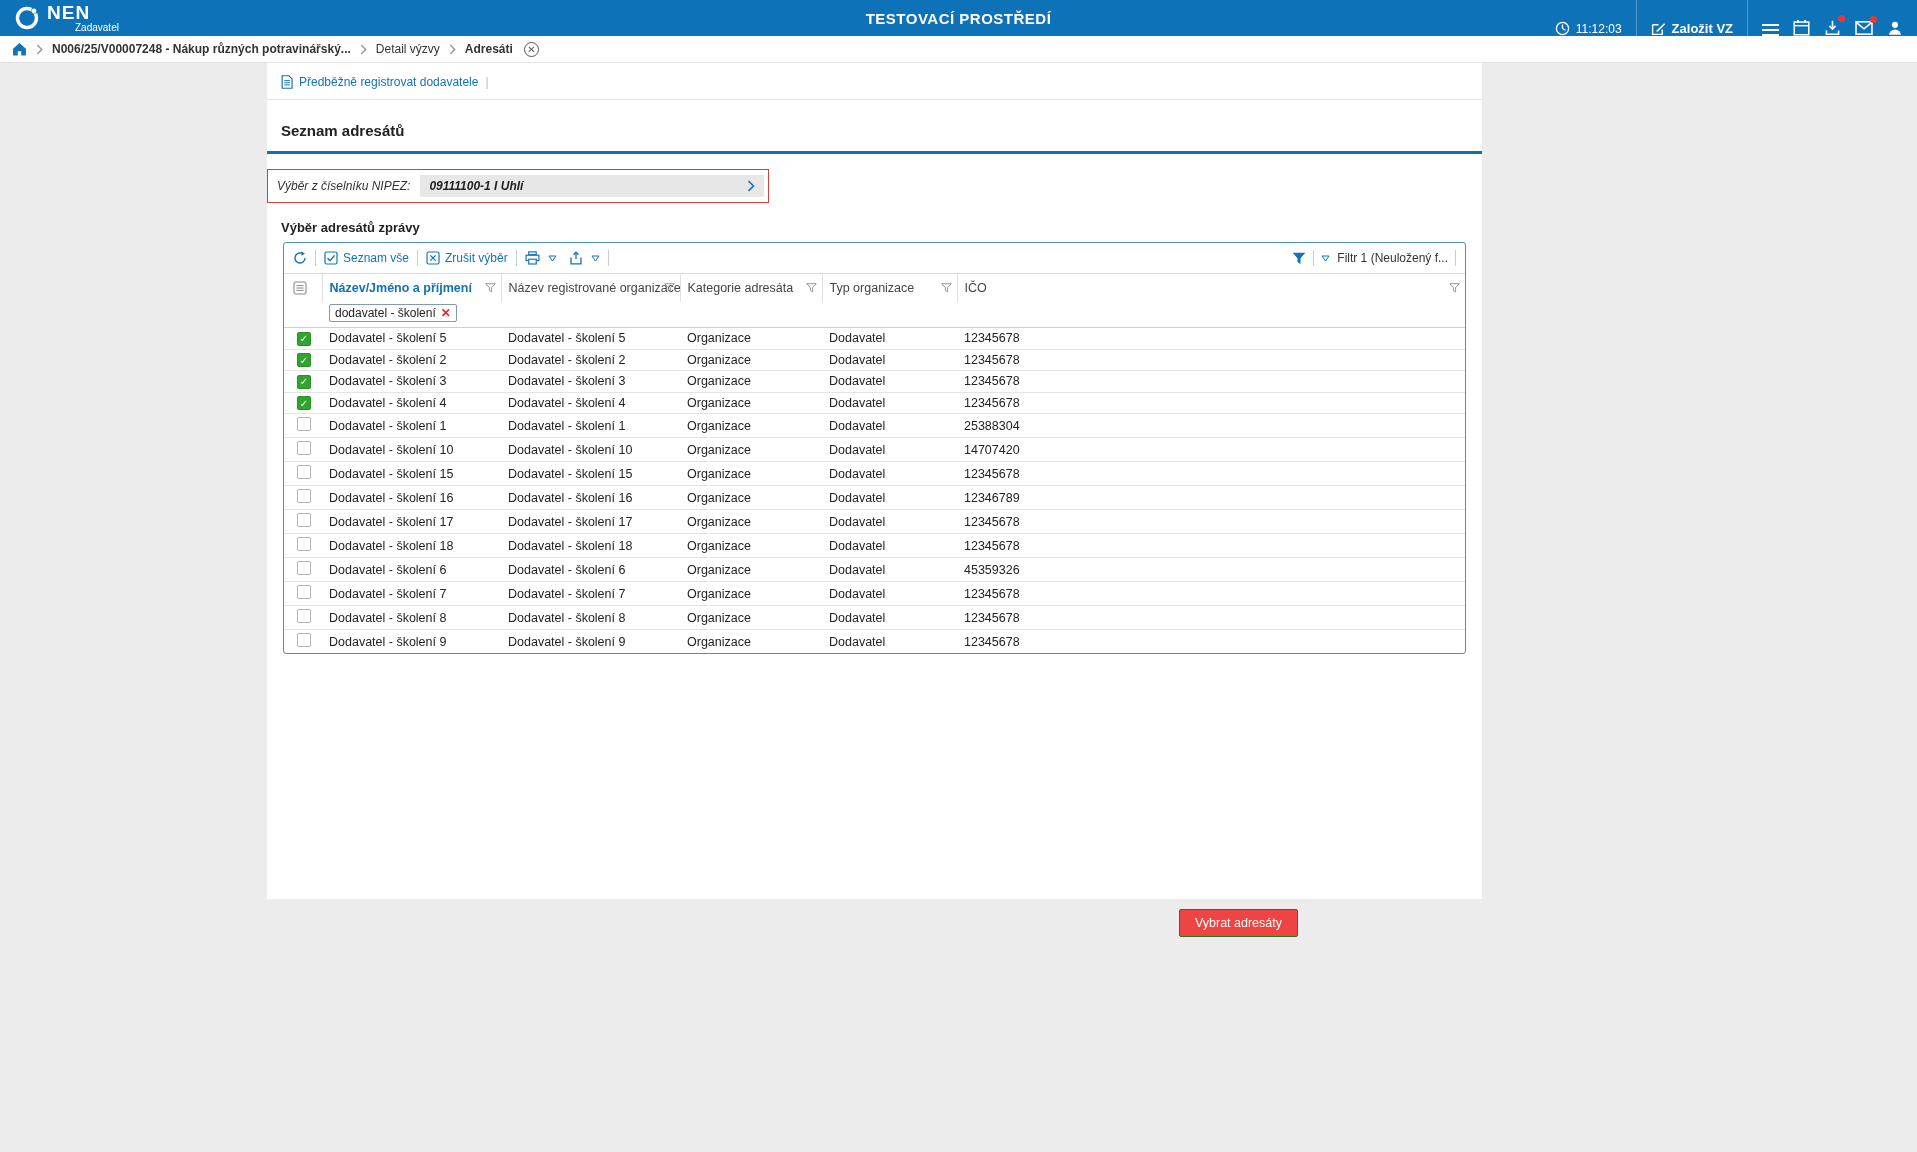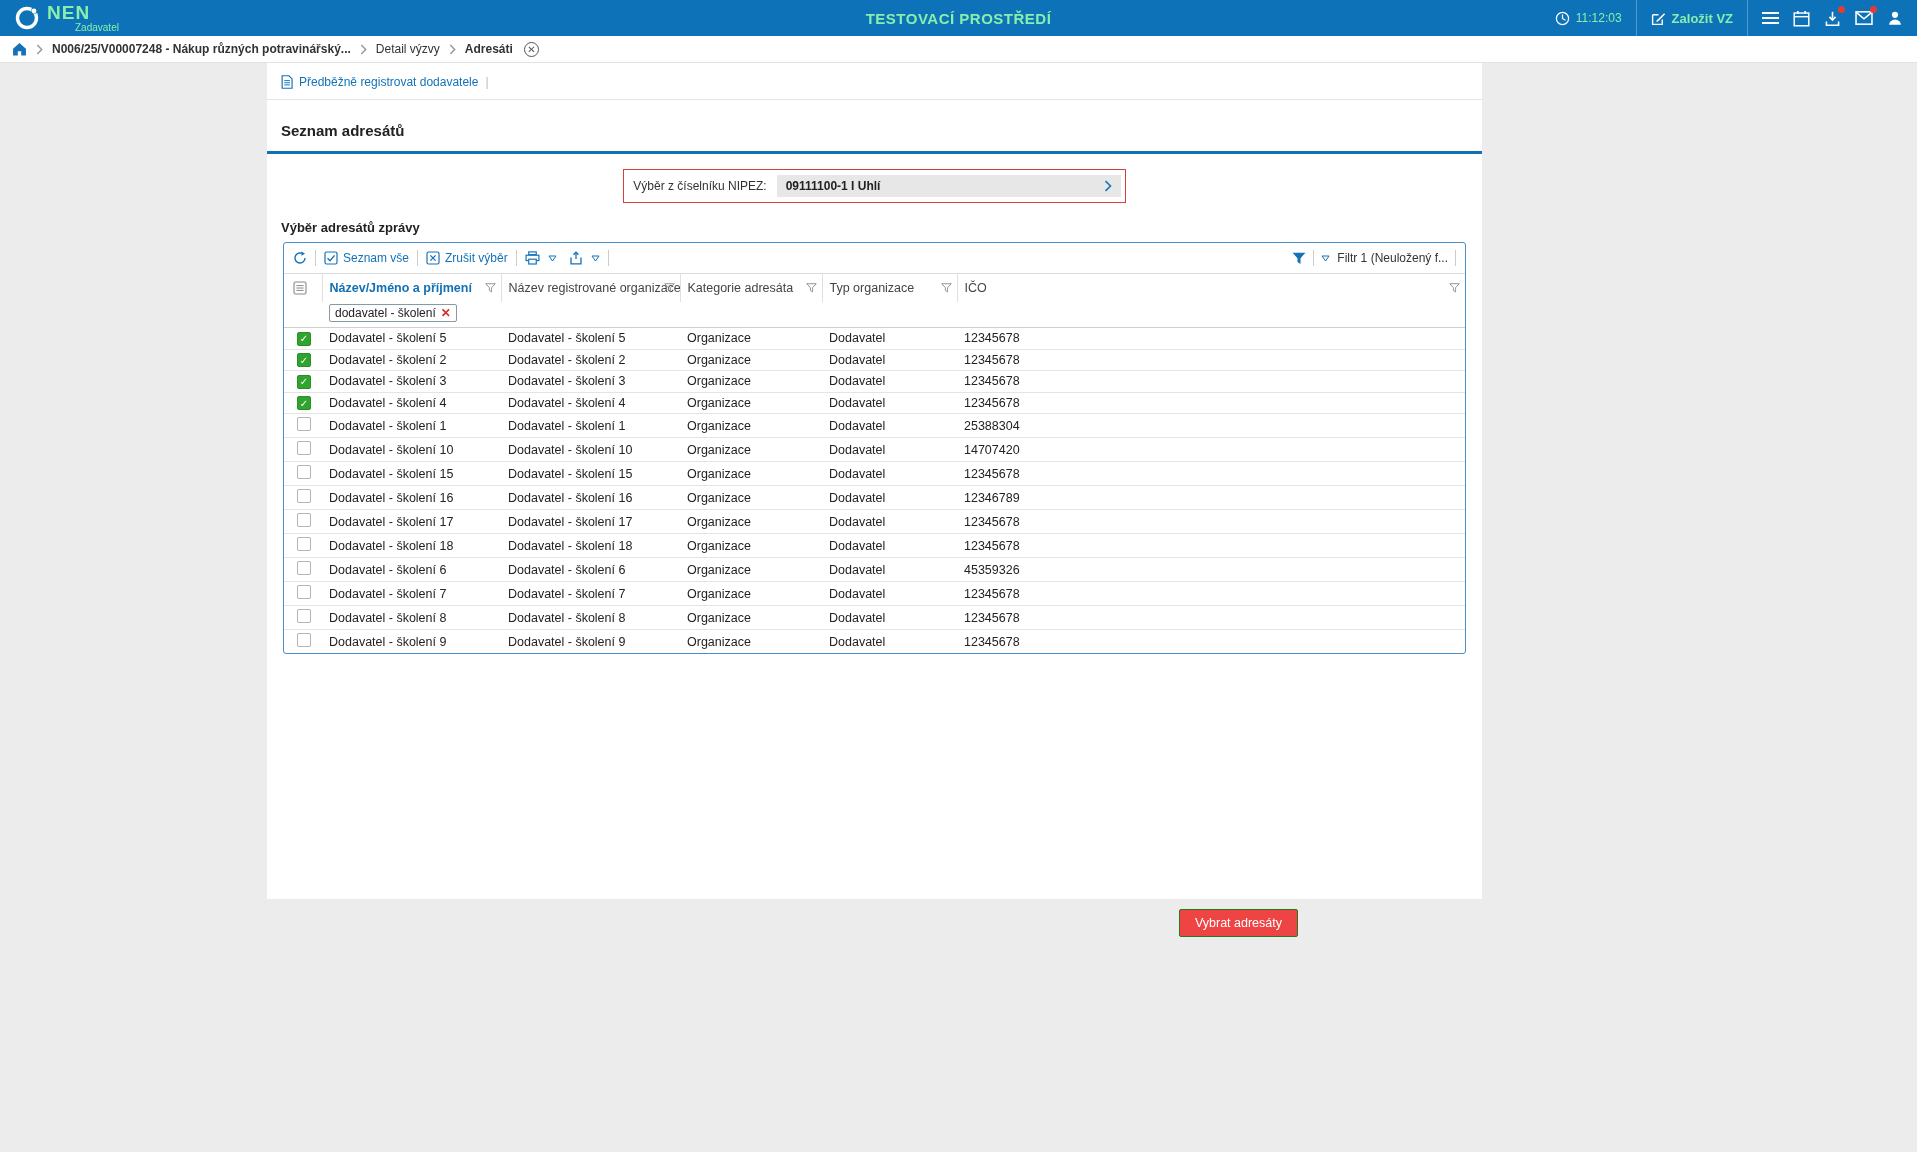--- a/index.html
+++ b/index.html
@@ -7,32 +7,32 @@
   body {
     width:1917px; min-height:1152px;
     background:#ececec;
     font-family:"Liberation Sans", sans-serif;
     font-size:13px; color:#222;
   }
   svg { display:block; }
 
   
   .topbar {
-    position:relative; height:36px; background:#0d72b8; color:#86efac;
+    position:relative; height:36px; background:#0d72b8; color:#ffffff;
     display:flex; align-items:center; padding:0 14px;
   }
   .brand { display:flex; align-items:center; gap:7px; }
   .brand-txt { line-height:1; }
   .brand-name { font-size:19px; font-weight:bold; letter-spacing:1px; }
   .brand-sub { font-size:10px; margin-left:28px; margin-top:1px; }
   .tb-title {
     position:absolute; left:50%; transform:translateX(-50%);
     font-size:15px; font-weight:bold; letter-spacing:.5px;
   }
-  .tb-right { margin-left:auto; display:flex; align-items:center; gap:14px; height:100%; }
+  .tb-right { margin-left:auto; display:flex; align-items:flex-end; gap:14px; height:100%; }
   .tb-item { display:flex; align-items:center; gap:6px; font-size:12px; }
   .tb-vz { font-size:13px; font-weight:bold; }
   .tb-sep { width:1px; height:100%; background:rgba(255,255,255,.28); }
   .icon-wrap { position:relative; display:flex; align-items:center; cursor:pointer; }
   .badge {
     position:absolute; top:-4px; right:-4px; width:7px; height:7px;
     border-radius:50%; background:#e53935;
   }
   .burger { display:flex; flex-direction:column; gap:3px; cursor:pointer; }
   .burger i { display:block; width:17px; height:2px; background:#fff; }
@@ -56,21 +56,21 @@
     padding:12px 14px 10px; border-bottom:1px solid #e6e6e6;
   }
   .linkbar a { color:#1472b8; font-size:12px; text-decoration:none; display:flex; align-items:center; gap:6px; }
   .linkbar .sep { color:#bbb; font-size:12px; }
 
   .section-h {
     padding:22px 14px 12px; font-size:15px; font-weight:bold; color:#222;
     border-bottom:3px solid #1270b4;
   }
 
-  .nipez-row { display:flex; justify-content:center; margin-top:15px; }
+  .nipez-row { display:flex; margin-top:15px;font-style:italic; }
   .nipez-box {
     display:flex; align-items:center; gap:10px;
     border:1px solid #d43f3a; padding:5px 4px 5px 9px;
   }
   .nipez-label { font-size:12px; color:#333; white-space:nowrap; }
   .nipez-value {
     background:#e7e7e7; width:344px; padding:4px 9px; font-size:12px; font-weight:bold;
     color:#222; display:flex; align-items:center; justify-content:space-between; cursor:pointer;
   }
   .nipez-chevron { display:flex; align-items:center; }

